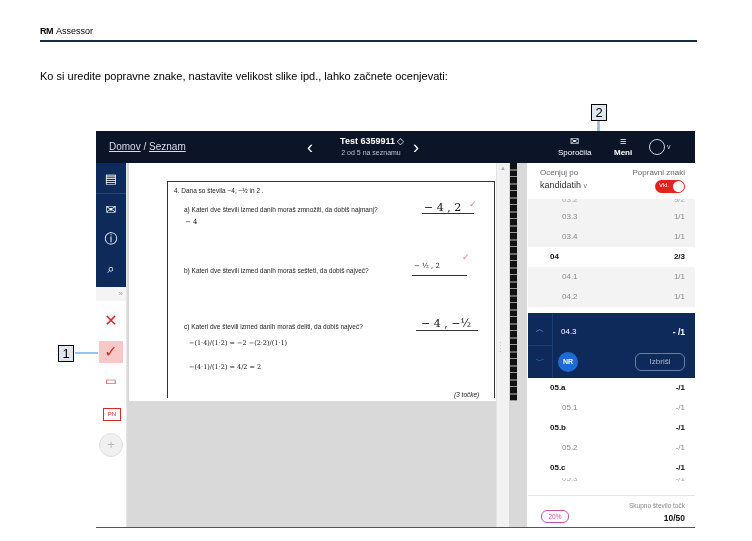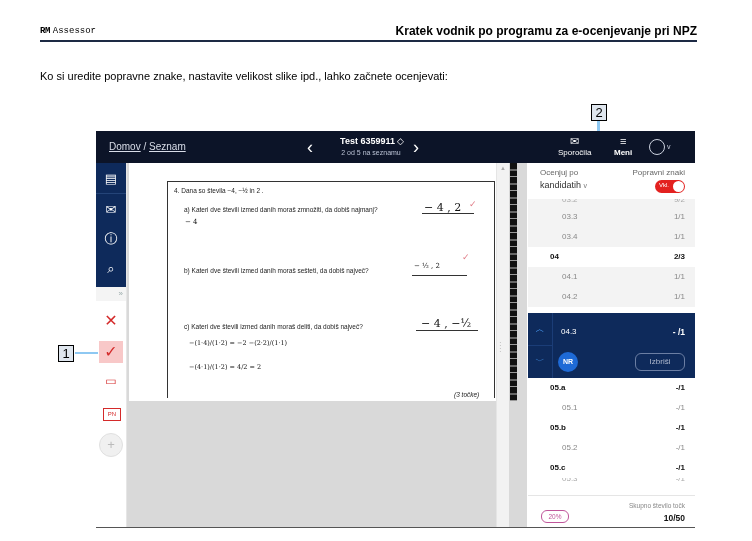--- a/index.html
+++ b/index.html
@@ -1,20 +1,20 @@
 <!DOCTYPE html>
 <html><head>
 <meta charset="utf-8">
 <style>
   html, body { margin:0; padding:0; background:#ffffff; }
   body { width:752px; height:541px; position:relative; overflow:hidden; font-family:"Liberation Sans", sans-serif; color:#000; }
 
   
   .doc-header { position:absolute; left:40px; top:24px; width:657px; height:16px; border-bottom:2px solid #1d2a44; }
-  .brand { position:absolute; left:0; top:2px; font-size:9px;font-family:Liberation Mono, monospace; }
+  .brand { position:absolute; left:0; top:2px; font-size:9px; }
   .brand b { font-weight:bold; letter-spacing:-0.5px; margin-right:3px; }
   .doc-title { position:absolute; right:0; top:0; font-size:12px; font-weight:bold; }
   .intro { position:absolute; left:40px; top:70px; font-size:11px; }
 
   
   .callout { position:absolute; width:14px; height:15px; border:1px solid #000; background:#dfe6ee; font-size:13px; text-align:center; line-height:15px; }
   .callout-line { position:absolute; background:#8ec8f2; }
 
   
   .app { position:absolute; left:96px; top:131px; width:599px; height:396px; background:#fff; box-shadow:0 1px 0 #555; overflow:hidden; }
@@ -90,21 +90,20 @@
   .total-label { position:absolute; right:10px; top:6px; font-size:6.5px; color:#888; }
   .total-val { position:absolute; right:10px; top:17px; font-size:8.5px; font-weight:bold; color:#111; }
 </style>
 </head>
 <body>
 
 <div class="doc-header">
   <div class="brand">
     <b>RM</b><span>Assessor</span>
   </div>
-  <div class="doc-title">Kratek vodnik po programu za e-ocenjevanje pri NPZ</div>
 </div>
 <div class="intro">Ko si uredite popravne znake, nastavite velikost slike ipd., lahko začnete ocenjevati:</div>
 
 <div class="callout" style="left:591px;top:104px;">2</div>
 <div class="callout-line" style="left:597px;top:121px;width:3px;height:240px;"></div>
 <div class="callout-line" style="left:586px;top:359px;width:14px;height:3px;"></div>
 
 <div class="app">
   <div class="topbar">
     <div class="crumbs">

